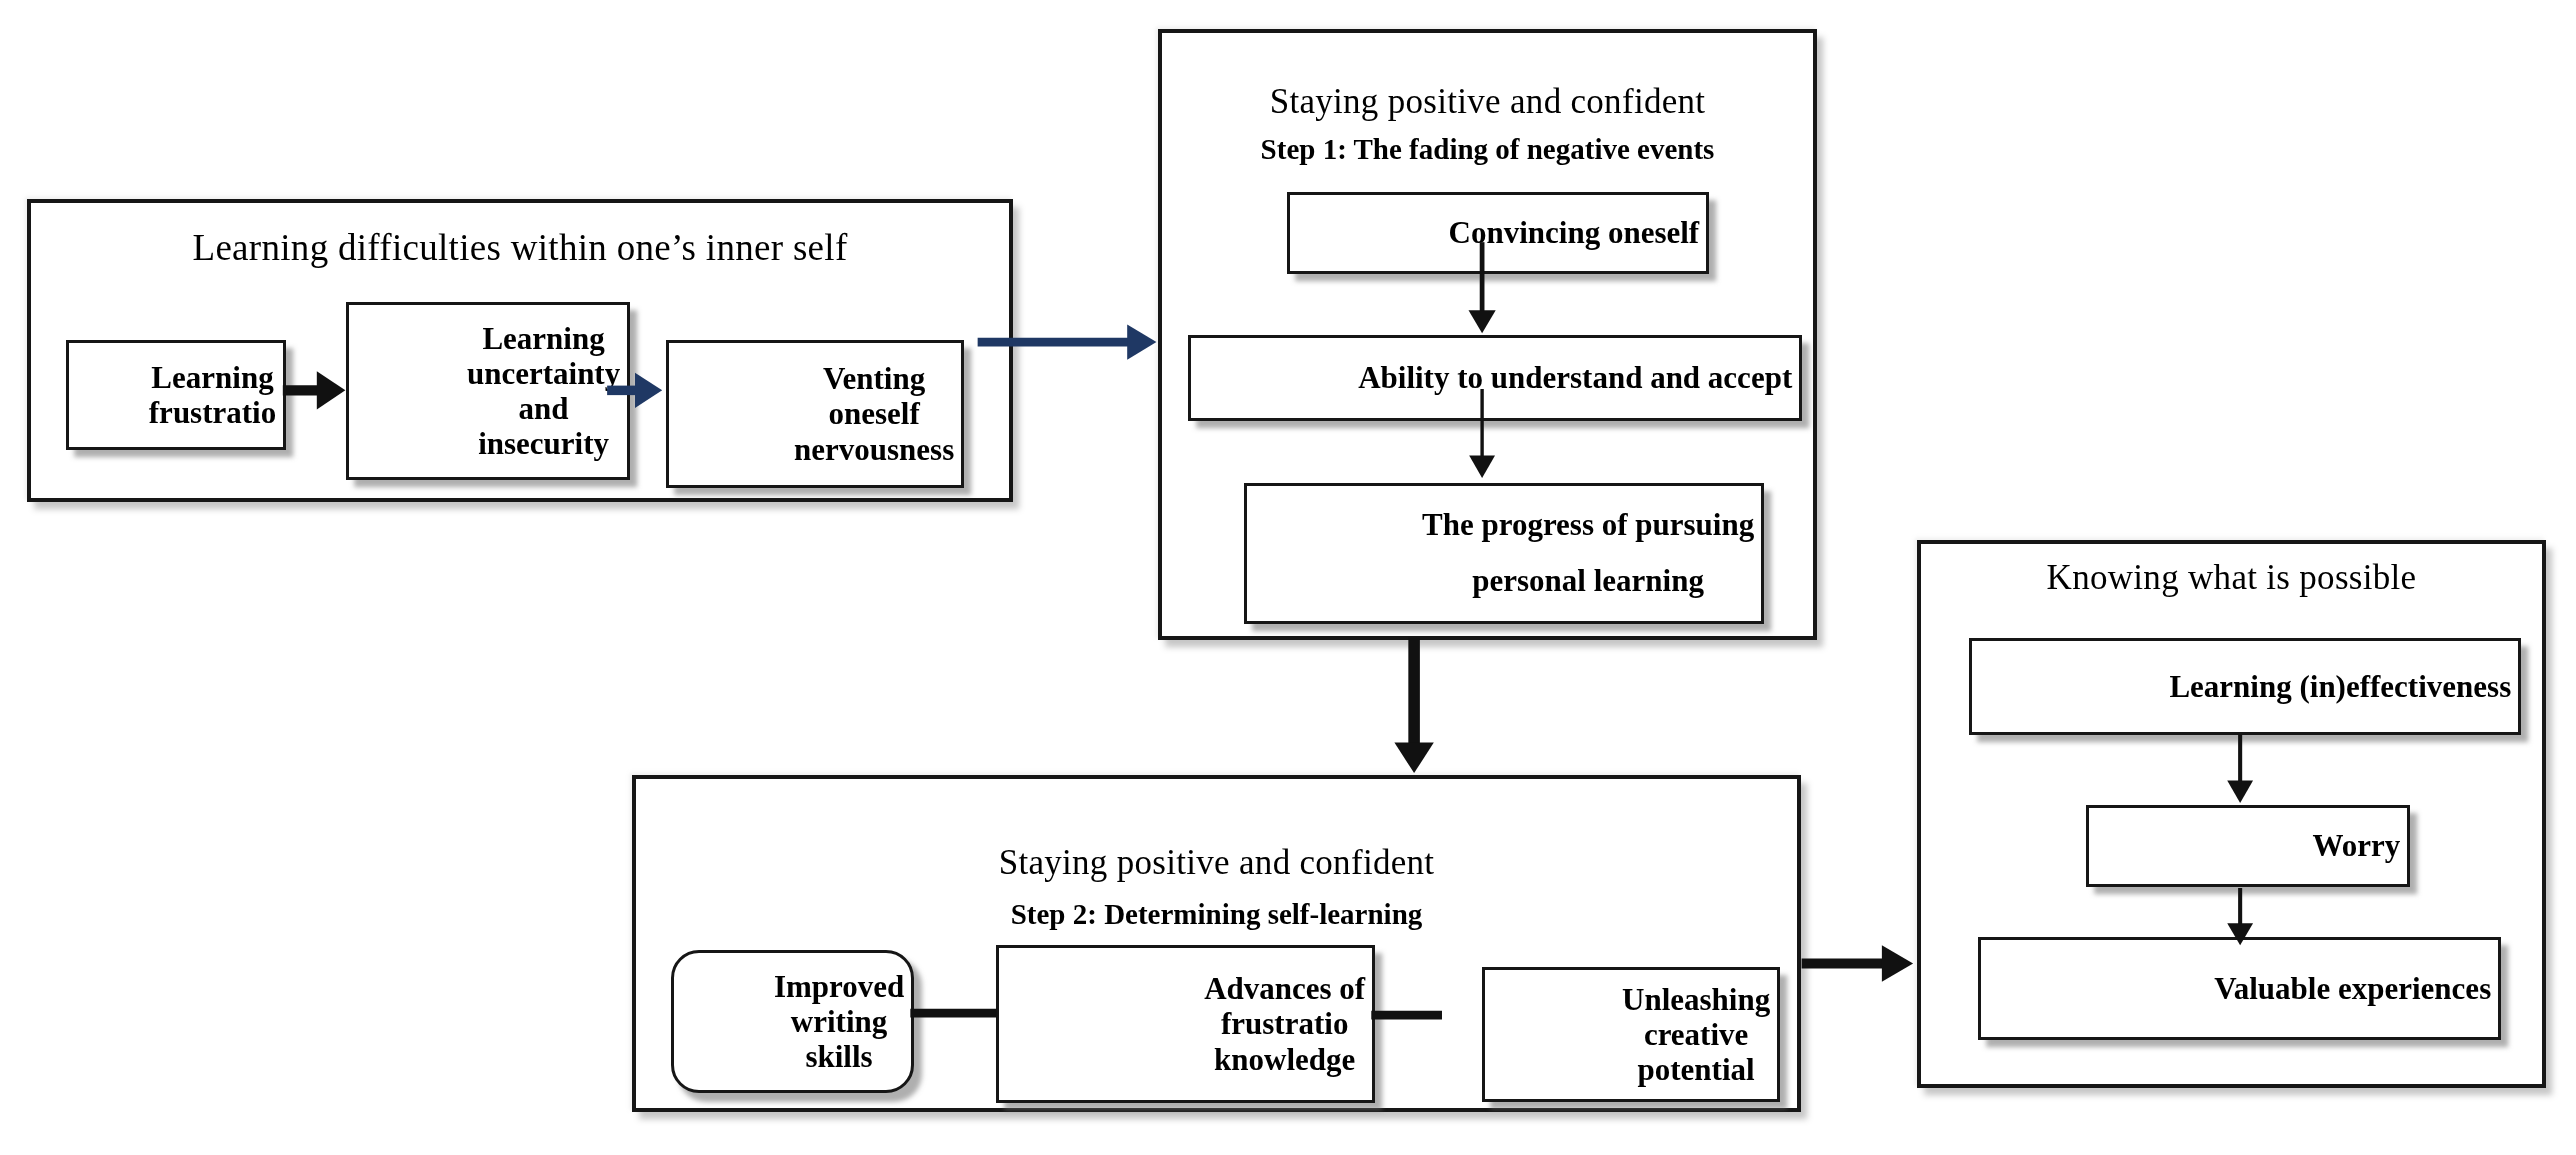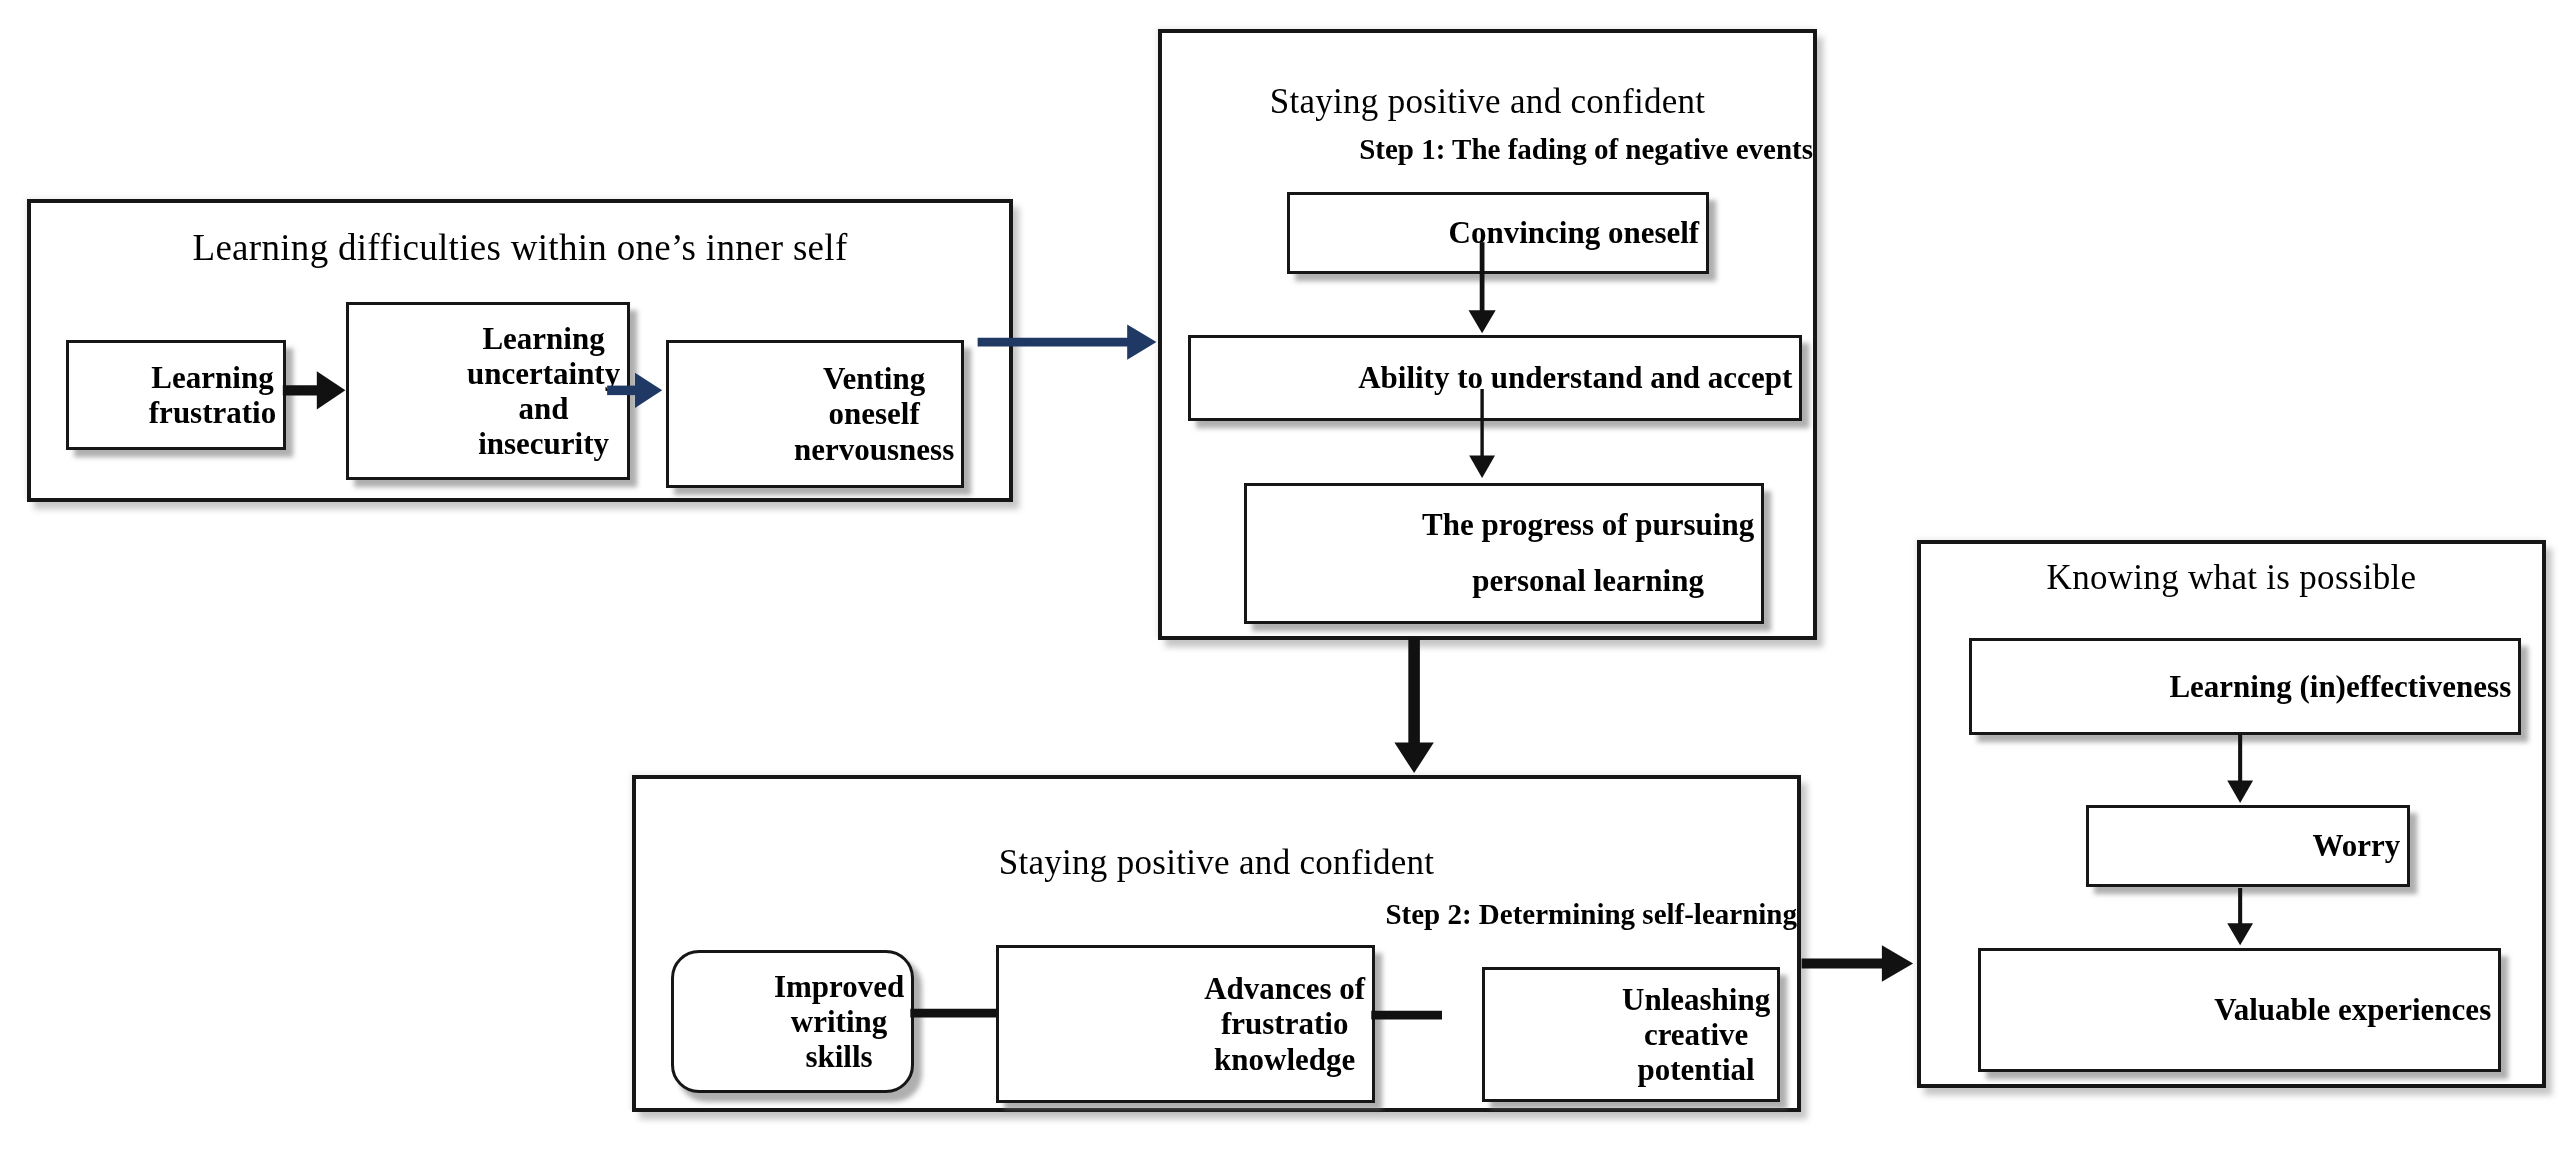--- a/index.html
+++ b/index.html
@@ -31,21 +31,21 @@
     font-weight: normal;
     font-size: 35px;
     line-height: 1.1;
     letter-spacing: 0.3px;
     white-space: nowrap;
   }
   .panel-subtitle {
     position: absolute;
     left: 0;
     width: 100%;
-    text-align: right;
+    text-align: center;
     font-weight: bold;
     font-size: 29px;
     line-height: 1.1;
     white-space: nowrap;
   }
   .node {
     position: absolute;
     background: #ffffff;
     border: 3.4px solid #161616;
     box-shadow: 7.5px 8.2px 4.8px rgba(110,110,110,0.55);
@@ -138,21 +138,21 @@
   </div>
 
   <div class="panel" style="left:1917px; top:540px; width:629px; height:548px;">
     <div class="panel-title" style="top:15px;">Knowing what is possible</div>
     <div class="node" style="left:48px; top:94px; width:552px; height:97px;">
       <div class="node-label">Learning (in)effectiveness</div>
     </div>
     <div class="node" style="left:165px; top:261px; width:324px; height:82px;">
       <div class="node-label">Worry</div>
     </div>
-    <div class="node" style="left:57px; top:404px; width:523px; height:124px;">
+    <div class="node" style="left:57px; top:393px; width:523px; height:103px;">
       <div class="node-label">Valuable experiences</div>
     </div>
   </div>
 
   <svg id="arrow-layer" viewBox="0 0 3789 1700" xmlns="http://www.w3.org/2000/svg">
 
     <line class="arrow-black" x1="416" y1="574" x2="470" y2="574" stroke-width="15"></line>
     <polygon class="head-black" points="466,546 466,602 508,574"></polygon>
 
     <line class="arrow-navy" x1="893" y1="574" x2="938" y2="574" stroke-width="14"></line>

